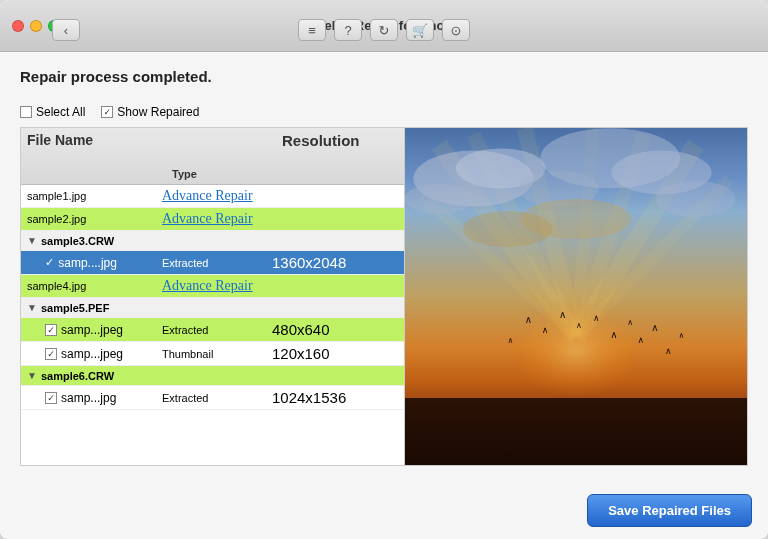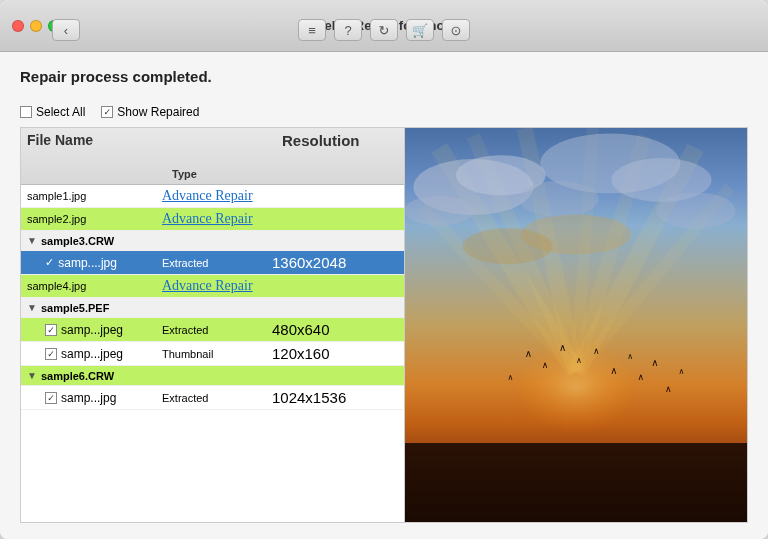--- a/index.html
+++ b/index.html
@@ -463,13 +463,16 @@
             <text x="80%" y="35%" fill="#1a0a00" font-size="8" font-family="serif">∧</text>
             <text x="30%" y="40%" fill="#1a0a00" font-size="8" font-family="serif">∧</text>
           </svg>
 
           <div class="bottom-scene"></div>
         </div>
       </div>
     </div>
   </div>
 
+  <div class="save-bar">
+    <button class="save-btn">Save Repaired Files</button>
+  </div>
 </div>
 
 </body></html>

